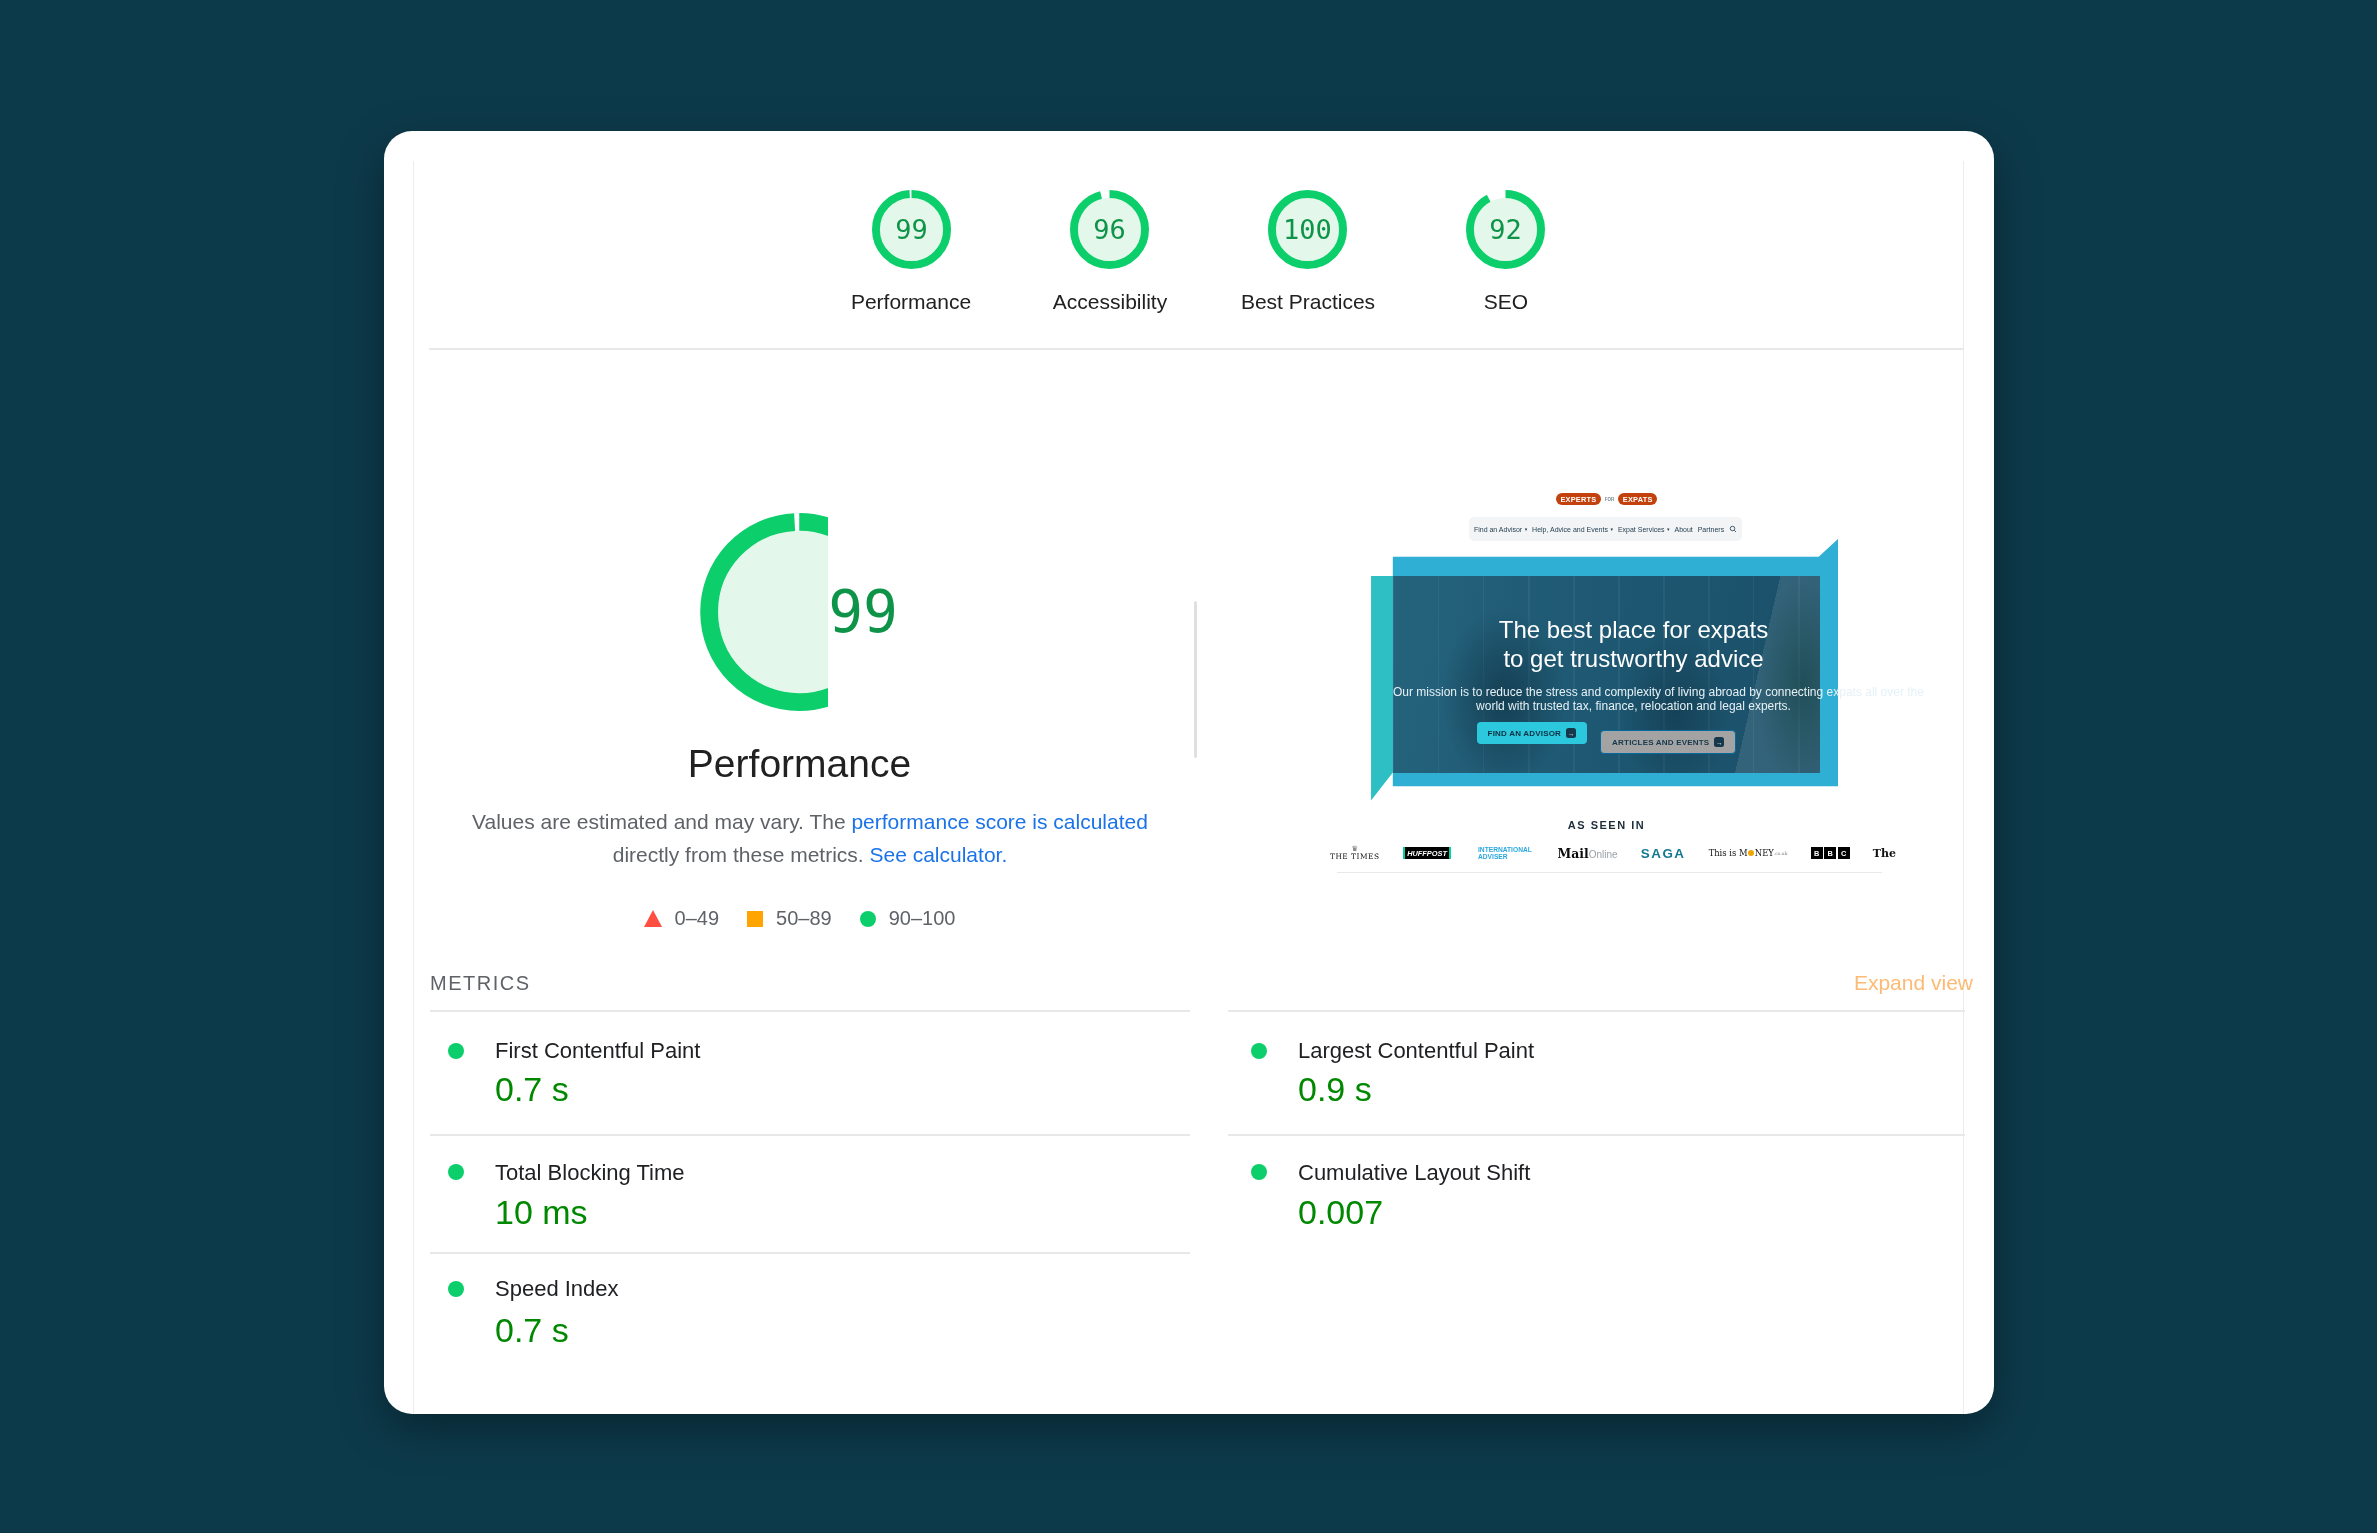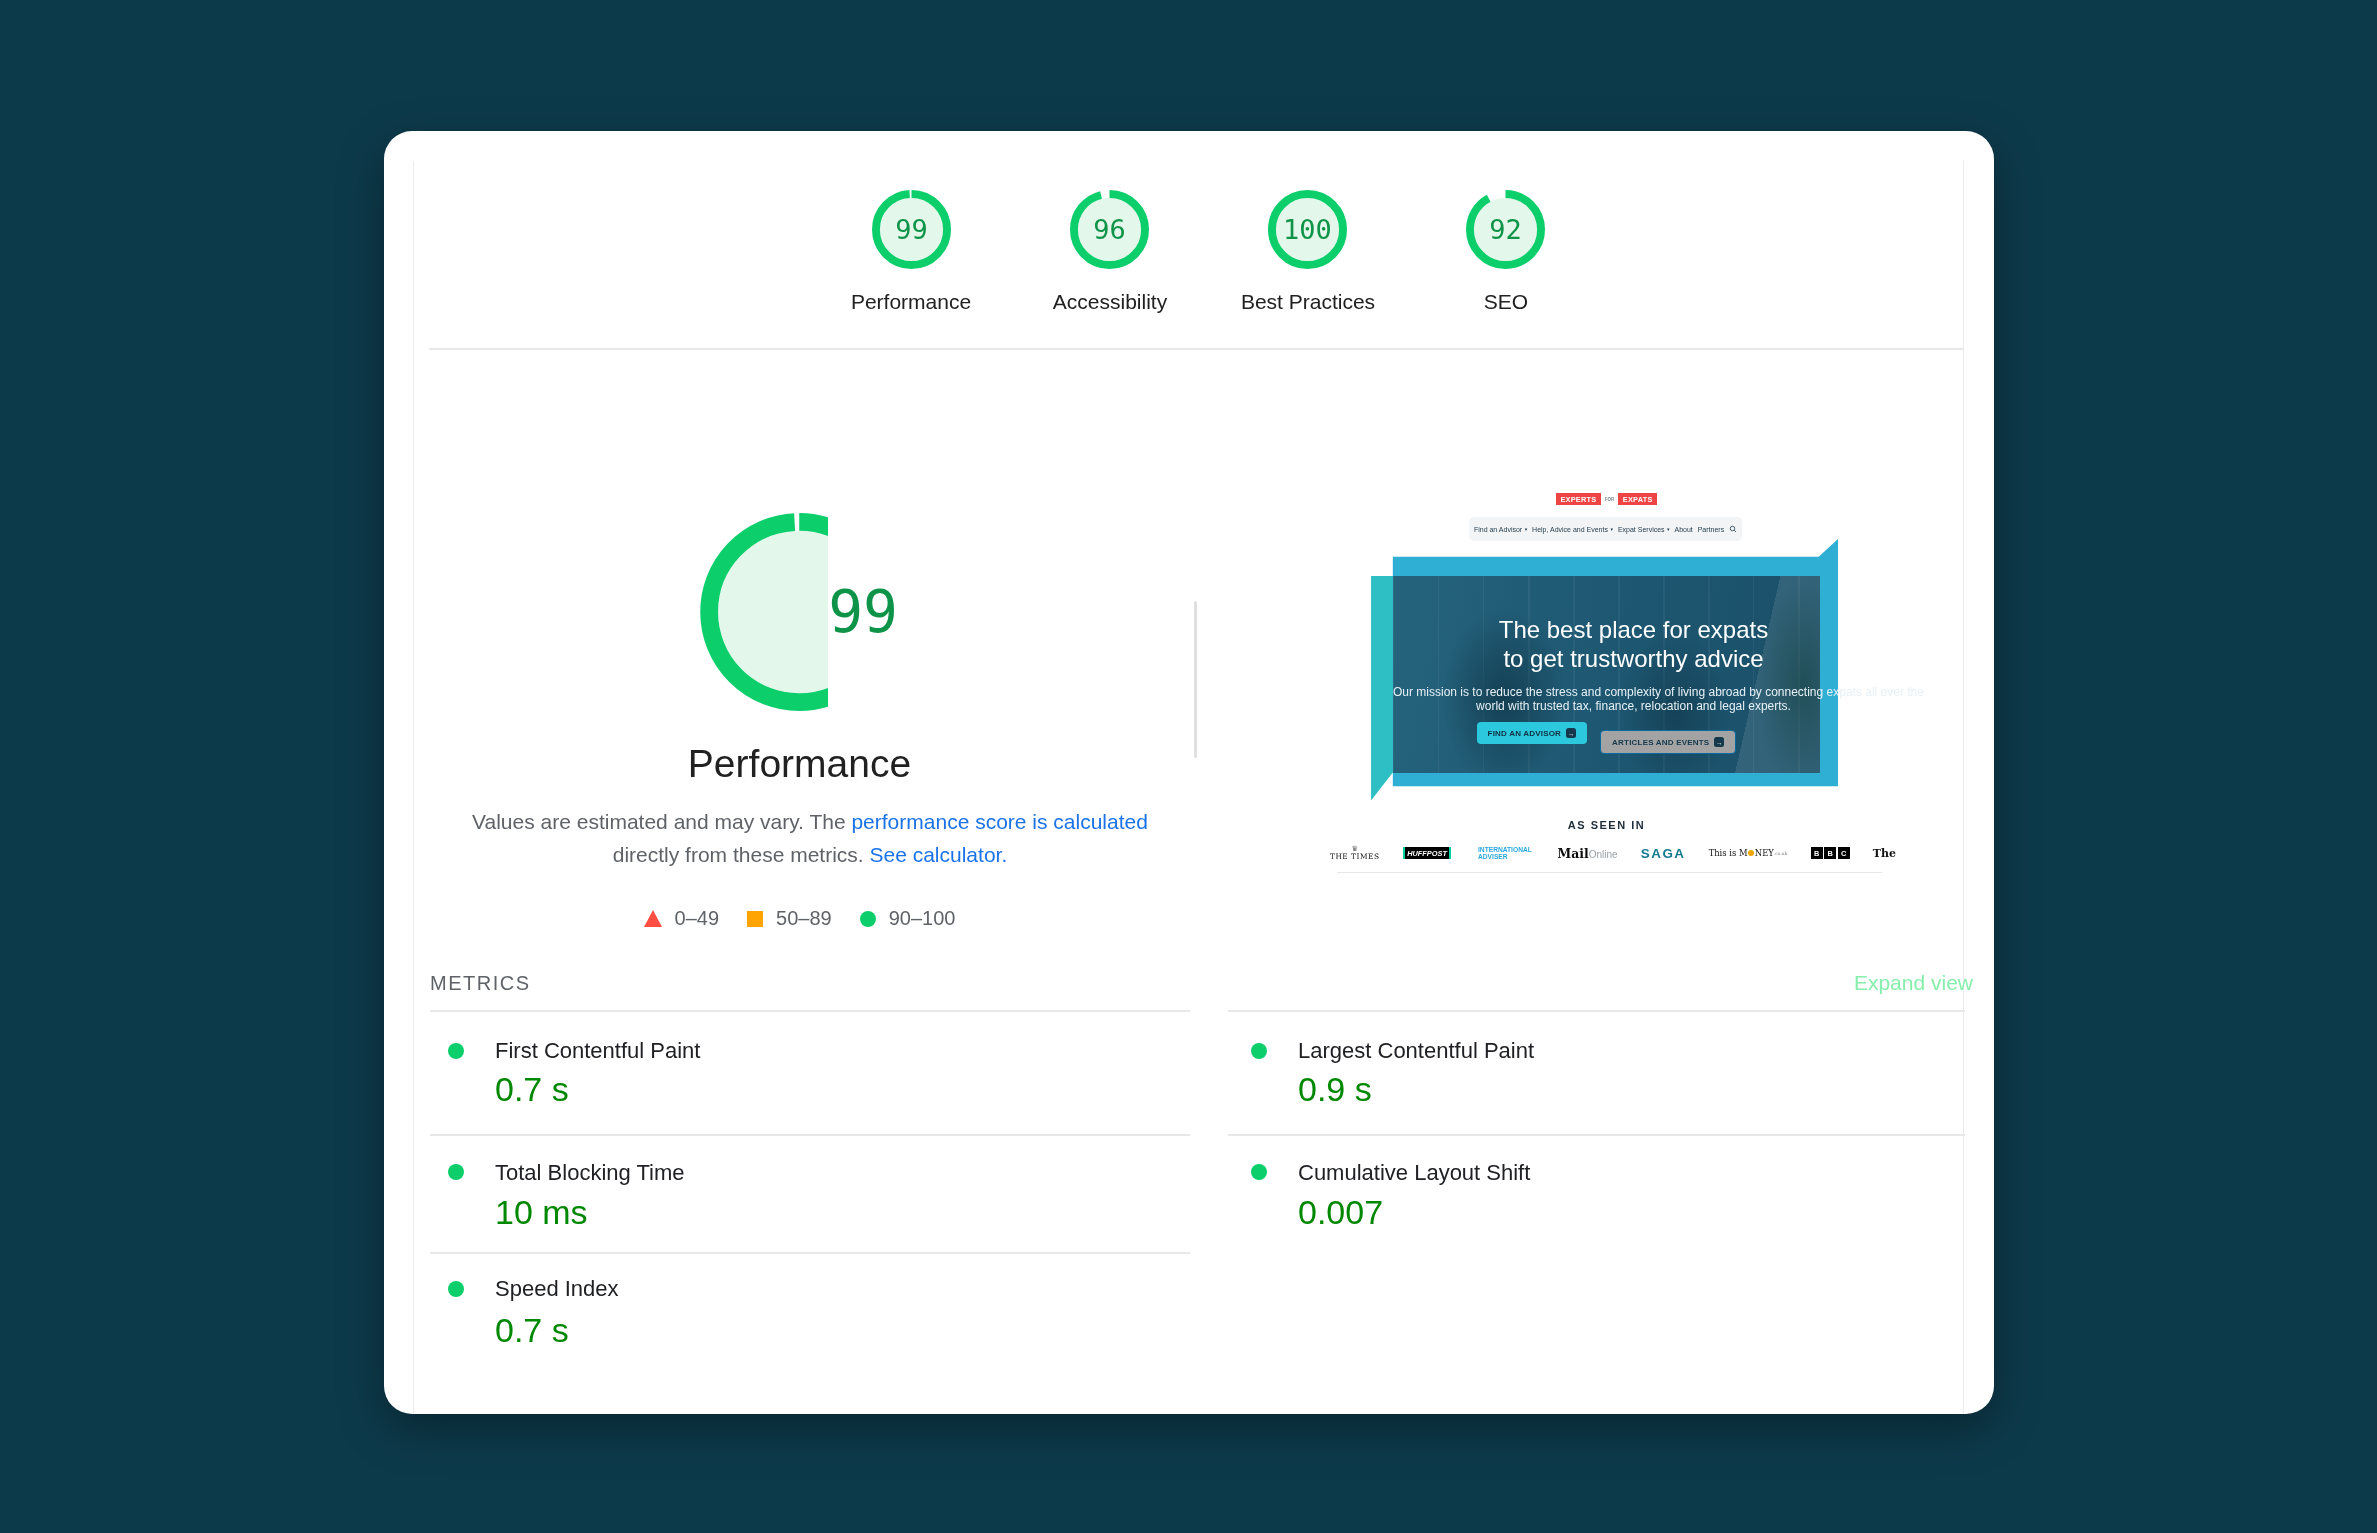--- a/index.html
+++ b/index.html
@@ -30,30 +30,30 @@
 
   .legend{left:453px;top:907px;width:693px;display:flex;justify-content:center;align-items:center;gap:28px;
           font-size:20px;color:#5f6368;}
   .legend .item{display:flex;align-items:center;gap:13px;}
   .tri{width:0;height:0;border-left:9.4px solid transparent;border-right:9.4px solid transparent;border-bottom:17px solid #ff4e42;}
   .sq{width:16px;height:16px;background:#ffa400;}
   .dot{width:16px;height:16px;border-radius:50%;background:#0cce6b;}
 
   
   .metrics-title{left:430px;top:972px;font-size:20px;letter-spacing:1.5px;color:#5f6368;}
-  .expand-view{right:404px;top:971px;font-size:21px;color:#86efac;cursor:pointer;}
+  .expand-view{right:404px;top:971px;font-size:21px;color:#fdba74;cursor:pointer;}
   .metric-dot{width:16px;height:16px;border-radius:50%;background:#0cce6b;}
   .metric-name{font-size:22px;color:#202124;}
   .metric-value{font-size:34px;color:#008800;}
 
   
   .sep{left:1194px;top:601px;width:3px;height:157px;background:#e0e0e0;border-radius:1.5px;}
   .logo-row{left:1329px;top:493px;width:555px;display:flex;justify-content:center;align-items:center;gap:4px;}
-  .logo-badge{background:#ef4444;color:#ffffff;font-weight:bold;font-size:7.4px;letter-spacing:0.2px;
-              padding:1.5px 4.5px;border-radius:0;}
+  .logo-badge{background:#c2410c;color:#ffffff;font-weight:bold;font-size:7.4px;letter-spacing:0.2px;
+              padding:1.5px 4.5px;border-radius:6px;}
   .logo-for{color:#7b8a94;font-size:4.5px;font-weight:bold;}
   .navbar{left:1469px;top:517px;width:273px;height:24px;background:#f3f4f5;border-radius:5px;
           display:flex;align-items:center;justify-content:space-evenly;font-size:7px;color:#1d3a4e;}
   .nav-item{display:flex;align-items:center;gap:2.5px;white-space:nowrap;}
   .chev{font-size:5px;color:#1d3a4e;}
   .hero-text{left:1393px;width:481px;text-align:center;color:#ffffff;}
   .hero-h1{top:615px;font-size:24px;line-height:29px;font-weight:500;white-space:nowrap;}
   .hero-mission{top:685px;font-size:12px;line-height:14.4px;color:#e6f1f6;white-space:nowrap;}
   .hero-btns{left:1393px;top:722px;width:427px;display:flex;justify-content:center;gap:13px;}
   .hero-btn{height:22px;display:flex;align-items:center;gap:5px;padding:0 11px;border-radius:4px;

